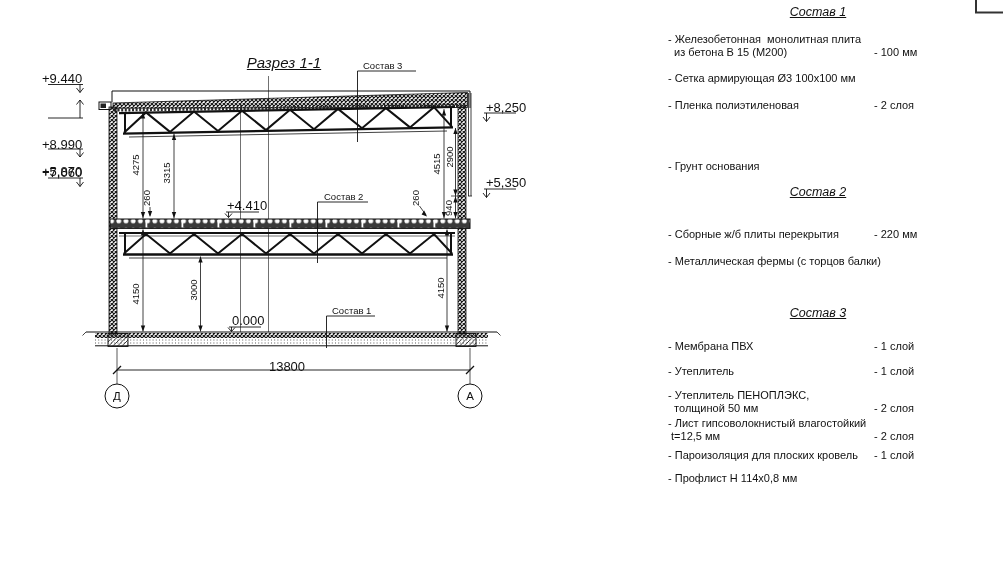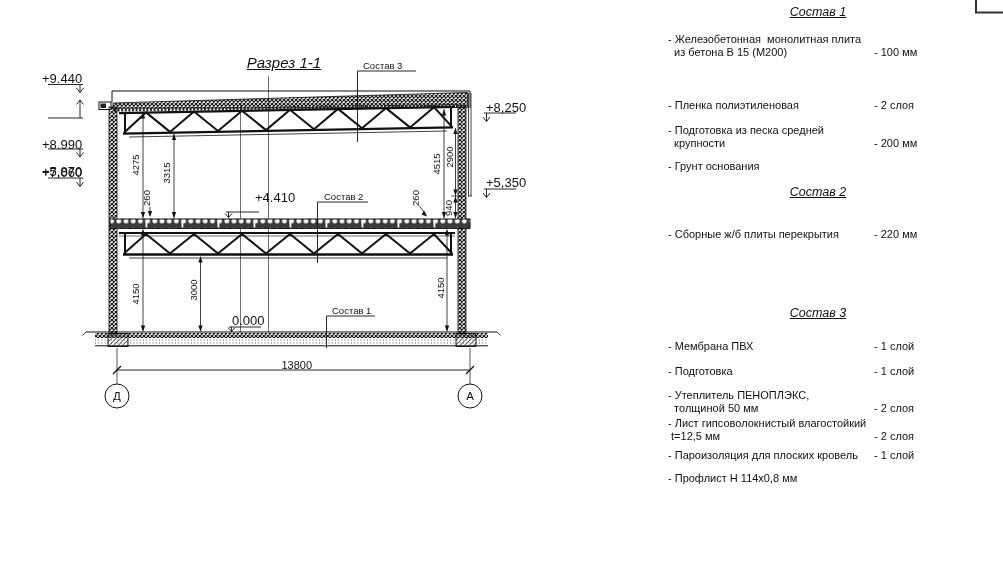--- a/index.html
+++ b/index.html
@@ -6,21 +6,21 @@
   .canvas{position:relative;width:1003px;height:584px;background:#fff;overflow:hidden;
           font-family:"Liberation Sans", sans-serif;color:#111;}
   svg{position:absolute;left:0;top:0;}
   .dlabel{position:absolute;font-size:9.5px;line-height:11px;white-space:nowrap;color:#111;}
   .title{position:absolute;left:240px;top:54px;width:88px;text-align:center;
          font-size:15px;font-style:italic;text-decoration:underline;}
   .elev{position:absolute;font-size:13px;line-height:10px;white-space:nowrap;}
   .elev.r{width:36px;text-align:right;}
   .dim{position:absolute;width:44px;height:12px;text-align:center;font-size:9.5px;line-height:12px;
        transform:rotate(-90deg);white-space:nowrap;}
-  .span-dim{position:absolute;left:262px;top:359px;width:50px;text-align:right;font-size:11px;}
+  .span-dim{position:absolute;left:262px;top:359px;width:50px;text-align:center;font-size:13px;}
   .axis-letter{position:absolute;width:20px;text-align:center;font-size:11.5px;line-height:13px;}
   .spec-heading{position:absolute;left:650px;width:336px;text-align:center;
                 font-size:12.5px;font-style:italic;text-decoration:underline;line-height:14px;}
   .spec-row{position:absolute;left:668px;width:310px;font-size:11px;line-height:13px;}
   .spec-name{display:block;white-space:pre-line;}
   .spec-value{position:absolute;left:206px;bottom:0;white-space:nowrap;}
 </style>
 </head>
 <body>
 
@@ -215,21 +215,21 @@
   <div class="dlabel" style="left:363px;top:60px;">Состав 3</div>
   <div class="dlabel" style="left:324px;top:191px;">Состав 2</div>
   <div class="dlabel" style="left:332px;top:305px;">Состав 1</div>
 
   <div class="elev r" style="left:42px;top:74px;">+9.440</div>
   <div class="elev r" style="left:42px;top:116px;margin-top:24px;">+8.990</div>
   <div class="elev r" style="left:42px;top:138px;margin-top:30px;">+7,060</div>
   <div class="elev r" style="left:42px;top:167px;">+5,870</div>
   <div class="elev" style="left:486px;top:103px;">+8,250</div>
   <div class="elev" style="left:486px;top:178px;">+5,350</div>
-  <div class="elev" style="left:227px;top:193px;margin-left:28px;">+4.410</div>
+  <div class="elev" style="left:227px;top:201px;">+4.410</div>
   <div class="elev" style="left:232px;top:316px;">0.000</div>
 
   <div class="dim" style="left:114px;top:159px;">4275</div>
   <div class="dim" style="left:145px;top:167px;">3315</div>
   <div class="dim" style="left:125px;top:192px;">260</div>
   <div class="dim" style="left:415px;top:158px;">4515</div>
   <div class="dim" style="left:428px;top:151px;">2900</div>
   <div class="dim" style="left:427px;top:202px;">940</div>
   <div class="dim" style="left:394px;top:192px;">260</div>
   <div class="dim" style="left:114px;top:288px;">4150</div>
@@ -240,49 +240,52 @@
   <div class="axis-letter" style="left:107px;top:390px;">Д</div>
   <div class="axis-letter" style="left:460px;top:390px;">А</div>
 
   <div class="spec-heading" style="top:5px;">Состав 1</div>
 
   <div class="spec-row" style="top:33px;">
     <span class="spec-name">- Железобетонная&nbsp; монолитная плита
 &nbsp;&nbsp;из бетона В 15 (М200)</span>
     <span class="spec-value">- 100 мм</span>
   </div>
+  <div class="spec-row" style="top:72px;">
+    <span class="spec-name">- Сетка армирующая Ø3 100х100 мм</span>
+    <span class="spec-value"></span>
+  </div>
   <div class="spec-row" style="top:99px;">
     <span class="spec-name">- Пленка полиэтиленовая</span>
     <span class="spec-value">- 2 слоя</span>
   </div>
-  <div class="spec-row" style="top:124px;">
-    <span class="spec-name">- Подготовка из песка средней
-&nbsp;&nbsp;крупности</span>
-    <span class="spec-value">- 200 мм</span>
-  </div>
   <div class="spec-row" style="top:160px;">
     <span class="spec-name">- Грунт основания</span>
     <span class="spec-value"></span>
   </div>
 
   <div class="spec-heading" style="top:185px;">Состав 2</div>
 
   <div class="spec-row" style="top:228px;">
     <span class="spec-name">- Сборные ж/б плиты перекрытия</span>
     <span class="spec-value">- 220 мм</span>
   </div>
+  <div class="spec-row" style="top:255px;">
+    <span class="spec-name">- Металлическая фермы (с торцов балки)</span>
+    <span class="spec-value"></span>
+  </div>
 
   <div class="spec-heading" style="top:306px;">Состав 3</div>
 
   <div class="spec-row" style="top:340px;">
     <span class="spec-name">- Мембрана ПВХ</span>
     <span class="spec-value">- 1 слой</span>
   </div>
   <div class="spec-row" style="top:365px;">
-    <span class="spec-name">- Подготовка</span>
+    <span class="spec-name">- Утеплитель</span>
     <span class="spec-value">- 1 слой</span>
   </div>
   <div class="spec-row" style="top:389px;">
     <span class="spec-name">- Утеплитель ПЕНОПЛЭКС,
 &nbsp;&nbsp;толщиной 50 мм</span>
     <span class="spec-value">- 2 слоя</span>
   </div>
   <div class="spec-row" style="top:417px;">
     <span class="spec-name">- Лист гипсоволокнистый влагостойкий
 &nbsp;t=12,5 мм</span>

